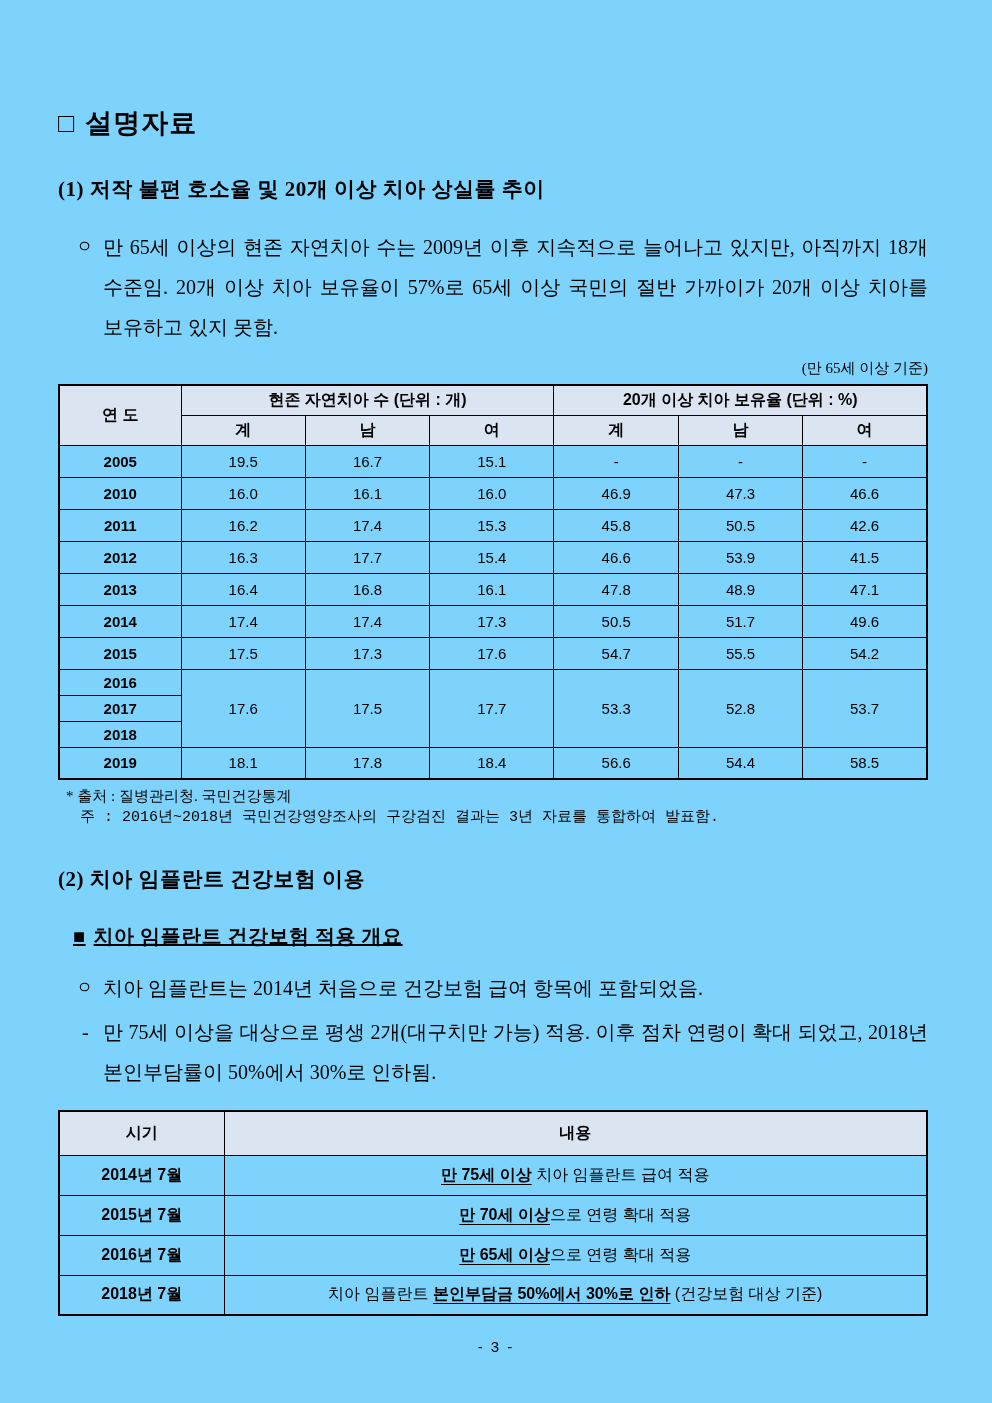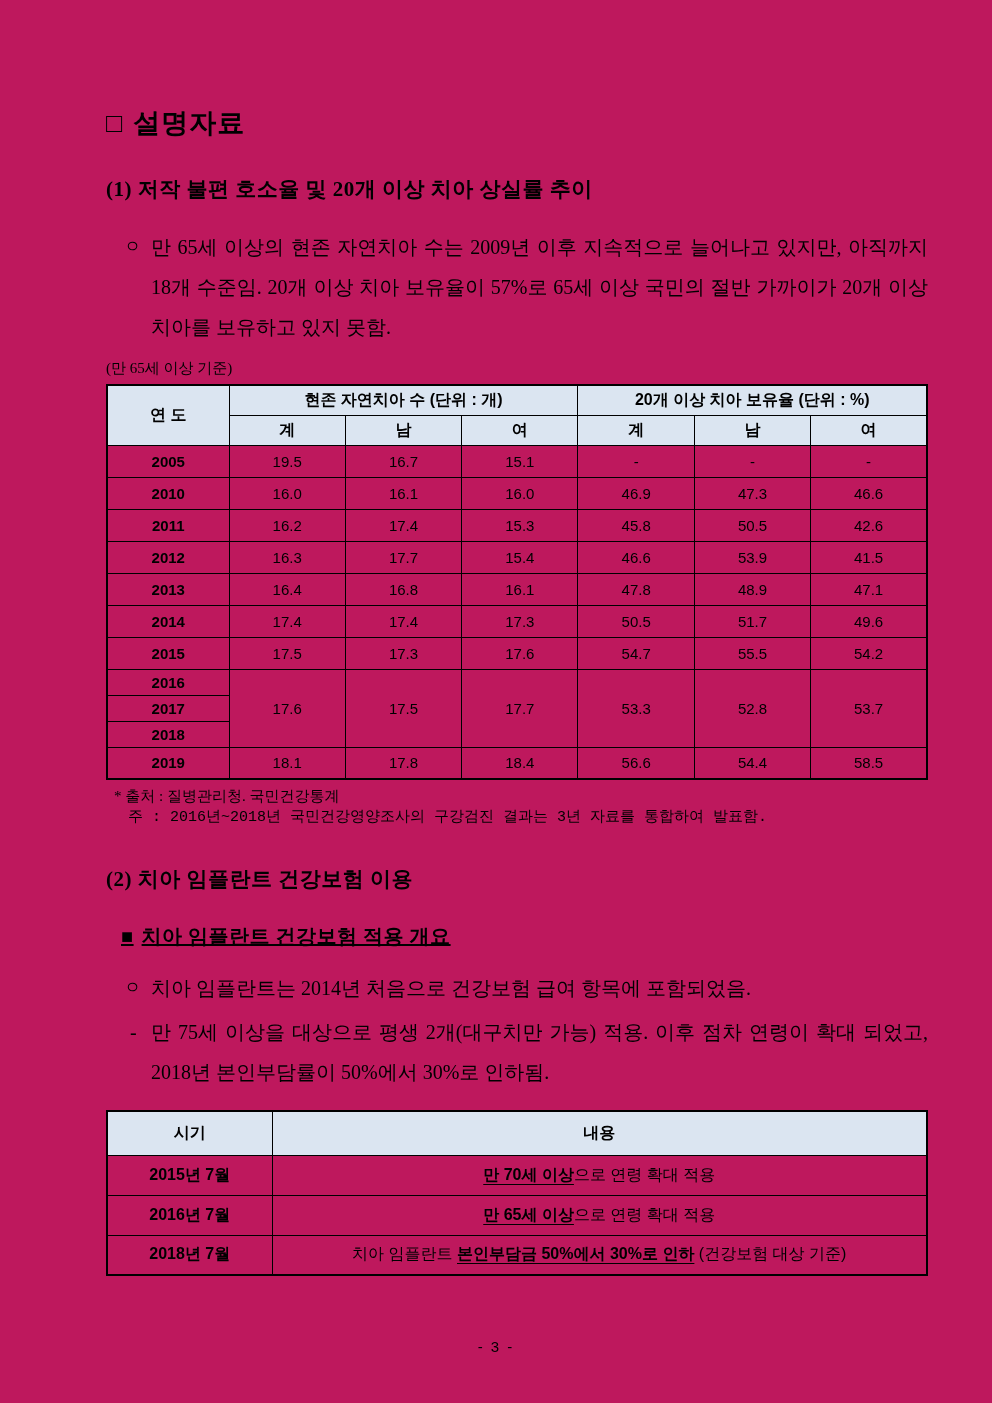--- a/index.html
+++ b/index.html
@@ -1,36 +1,36 @@
 <!DOCTYPE html>
 <html><head>
 <meta charset="utf-8">
 <style>
   html,body{margin:0;padding:0;background:#888;}
   .page{
-    width:992px;height:1403px;background:#be185d;margin:0 auto;position:relative;
-    box-sizing:border-box;padding:105px 64px 0 106px;color:#000;
+    width:992px;height:1403px;background:#7dd3fc;margin:0 auto;position:relative;
+    box-sizing:border-box;padding:105px 64px 0 58px;color:#000;
     font-family:"Liberation Serif","DejaVu Serif",serif;
   }
   
   .doc-title{
     font-family:"Liberation Sans","DejaVu Sans",sans-serif;
     font-size:27px;font-weight:bold;letter-spacing:1px;margin-bottom:34px;
   }
   .doc-title .sq{font-weight:normal;margin-right:10px;}
   
   .sec-heading{
     font-size:21px;font-weight:bold;margin:0 0 24px 0;letter-spacing:0.5px;
   }
   
   .bullet-para{position:relative;padding-left:45px;margin-bottom:12px;
     font-size:20px;line-height:40px;text-align:justify;word-break:keep-all;}
   .bullet-para .marker{position:absolute;left:18px;top:0;font-size:17px;}
   
-  .tbl-caption{text-align:left;font-size:15px;margin:2px 0 6px 0;}
+  .tbl-caption{text-align:right;font-size:15px;margin:2px 0 6px 0;}
   
   table{border-collapse:collapse;width:100%;table-layout:fixed;}
   table.t1{border:2px solid #000;}
   .t1 th,.t1 td{border:1px solid #000;text-align:center;vertical-align:middle;
     font-family:"Liberation Sans","DejaVu Sans",sans-serif;font-size:15px;padding:0;}
   .t1 thead th{background:#dbe5f1;font-weight:bold;font-size:16px;}
   .t1 thead tr{height:30px;}
   .t1 tbody tr{height:32px;}
   .t1 tbody tr.small{height:26px;}
   .t1 td.year{font-weight:bold;}
@@ -219,20 +219,24 @@
         <col>
     </colgroup>
     <thead>
       <tr>
         <th>시기</th>
         <th>내용</th>
       </tr>
     </thead>
     <tbody>
       <tr>
+        <td class="period">2014년 7월</td>
+        <td><span></span><span class="emph">만 75세 이상</span><span> 치아 임플란트 급여 적용</span></td>
+      </tr>
+      <tr>
         <td class="period">2015년 7월</td>
         <td><span></span><span class="emph">만 70세 이상</span><span>으로 연령 확대 적용</span></td>
       </tr>
       <tr>
         <td class="period">2016년 7월</td>
         <td><span></span><span class="emph">만 65세 이상</span><span>으로 연령 확대 적용</span></td>
       </tr>
       <tr>
         <td class="period">2018년 7월</td>
         <td><span>치아 임플란트 </span><span class="emph">본인부담금 50%에서 30%로 인하</span><span> (건강보험 대상 기준)</span></td>

